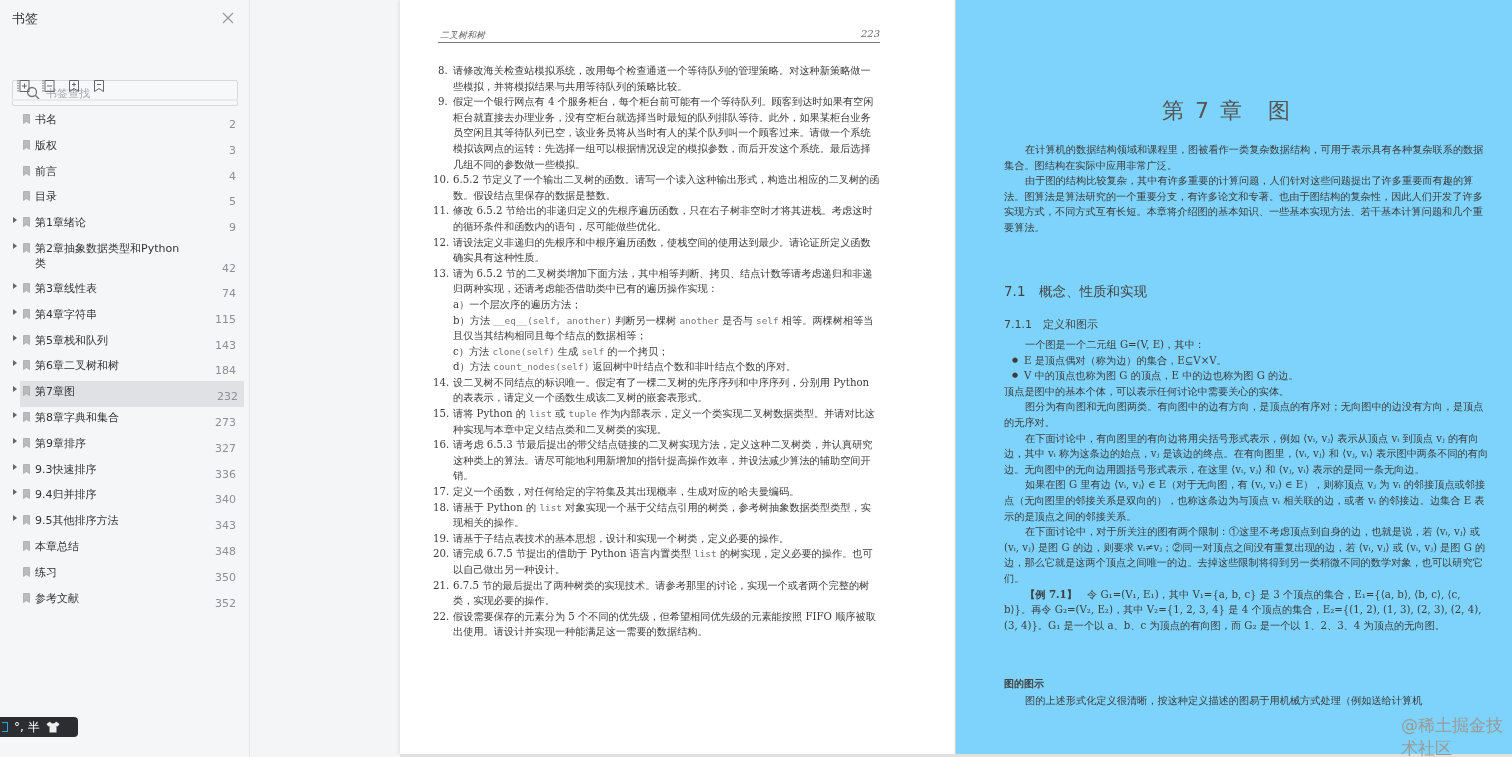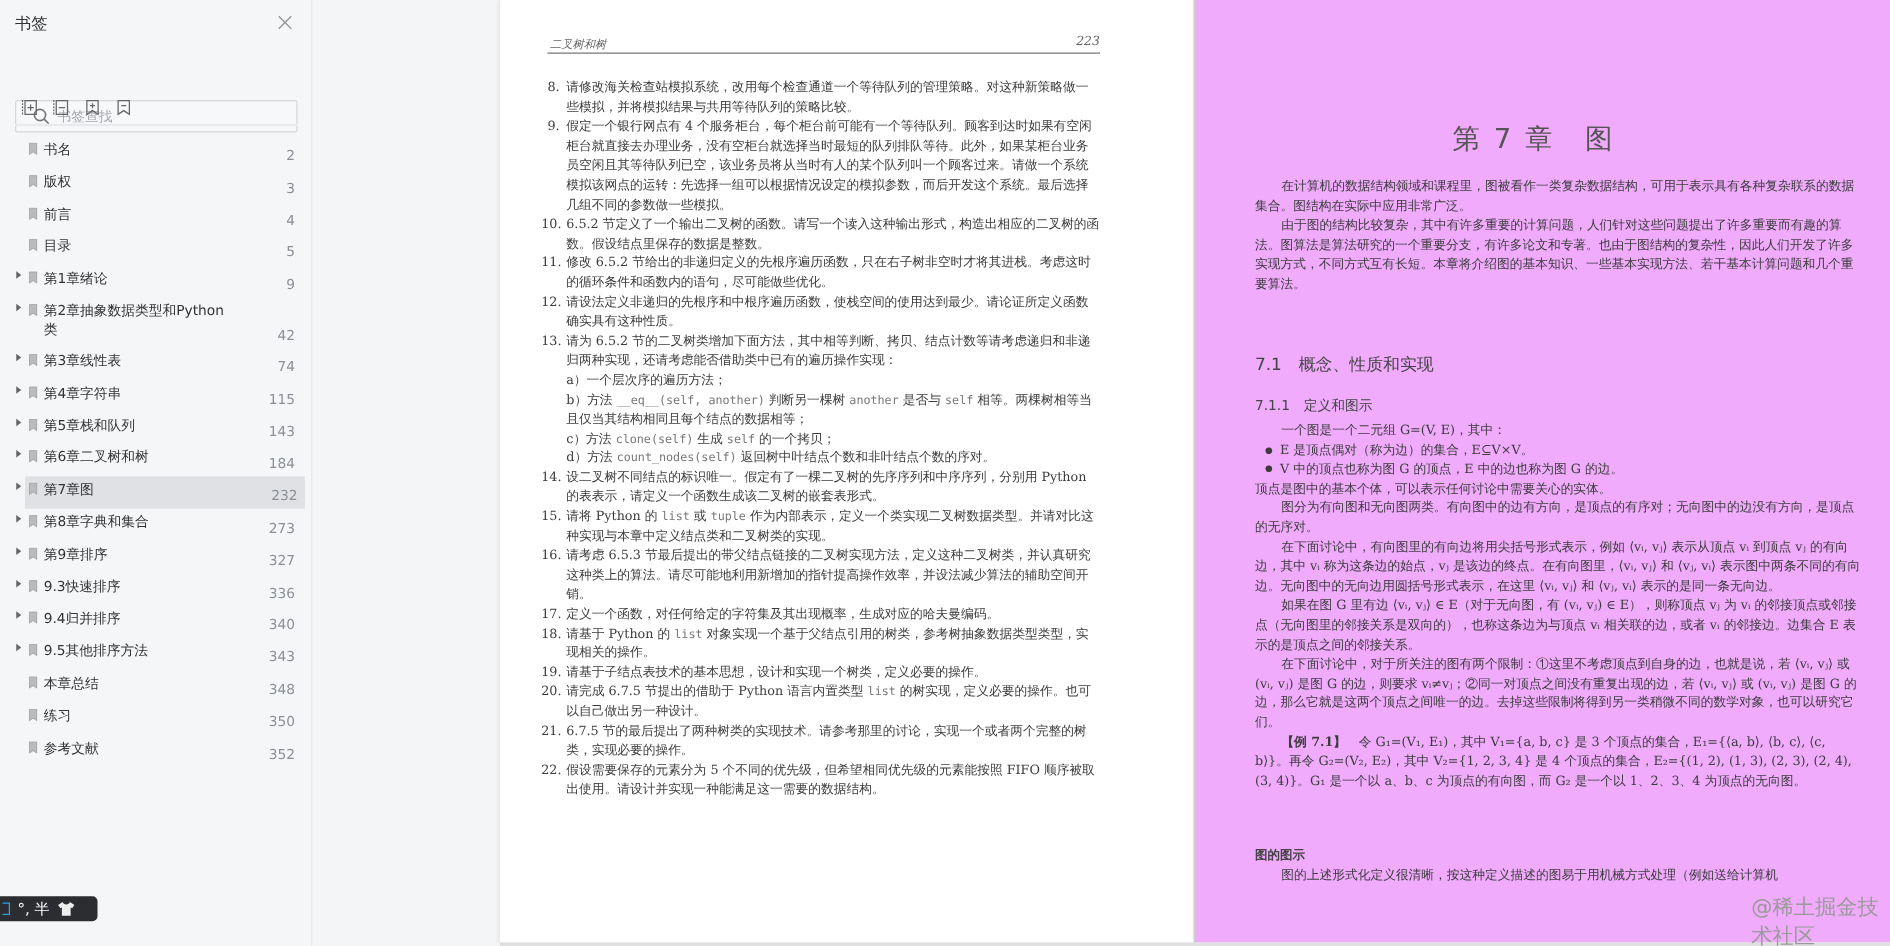--- a/index.html
+++ b/index.html
@@ -31,21 +31,21 @@
   .bm.active .flag { left: 3px; }
   .bm.active .label { left: 15px; }
   .bm.active .page { right: 6px; }
 
   .ime { position: absolute; left: 0; top: 717px; width: 78px; height: 20px; background: #2b2d31; border-radius: 0 4px 4px 0; display: flex; align-items: center; color: #fff; font-size: 12px; gap: 6px; padding-left: 2px; }
   .ime .sq { width: 6px; height: 10px; border: 1.5px solid #29a3e0; border-left: none; }
 
   
   .viewer { position: absolute; left: 250px; top: 0; width: 1262px; height: 757px; background: #f4f5f7; }
   .page-l { position: absolute; left: 150px; top: 0; width: 554px; height: 754px; background: #fff; box-shadow: -2px 0 3px rgba(0,0,0,0.06); }
-  .page-r { position: absolute; left: 705px; top: 0; width: 557px; height: 754px; background: #f0abfc; border-left: 1px solid #d0d0d0; }
+  .page-r { position: absolute; left: 705px; top: 0; width: 557px; height: 754px; background: #7dd3fc; border-left: 1px solid #d0d0d0; }
   .bottom-line { position: absolute; left: 150px; top: 754px; width: 1112px; height: 3px; background: #e0e0e0; }
 
   .serif { font-family: "DejaVu Serif", "Liberation Serif", serif; color: #3a3a3a; }
   .run-head { position: absolute; left: 40px; top: 29px; width: 440px; font-size: 9px; font-style: italic; color: #666; }
   .run-head .pg { position: absolute; right: 0; top: -1px; font-size: 10px; }
   .run-rule { position: absolute; left: 38px; top: 42px; width: 442px; height: 1px; background: #777; }
 
   .ex { position: absolute; left: 38px; width: 442px; font-size: 10.2px; line-height: 15.6px; color: #3c3c3c; font-family: "DejaVu Serif", "Liberation Serif", serif; }
   .ex .item { position: relative; padding-left: 15px; text-indent: 0; }
   .ex .item .n { position: absolute; left: 0; top: 0; }

